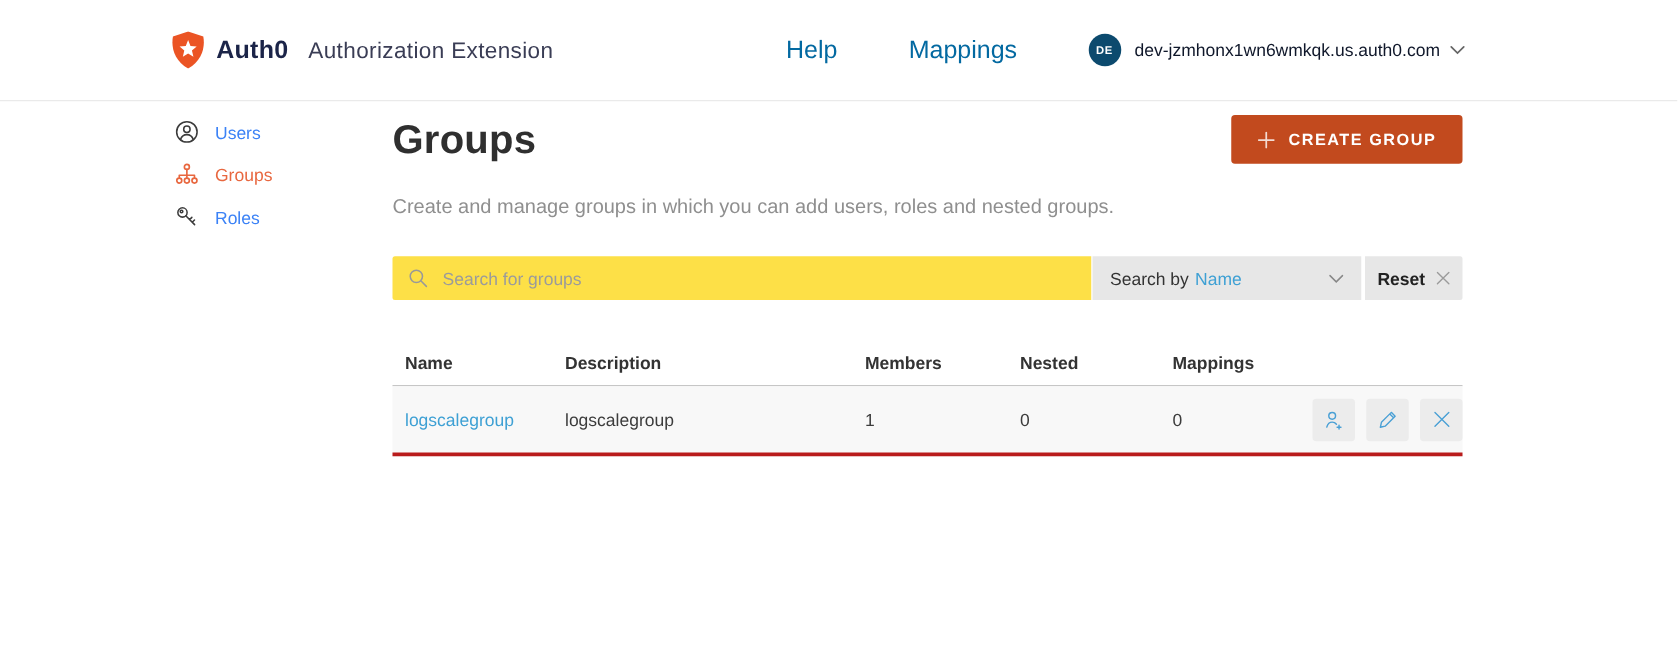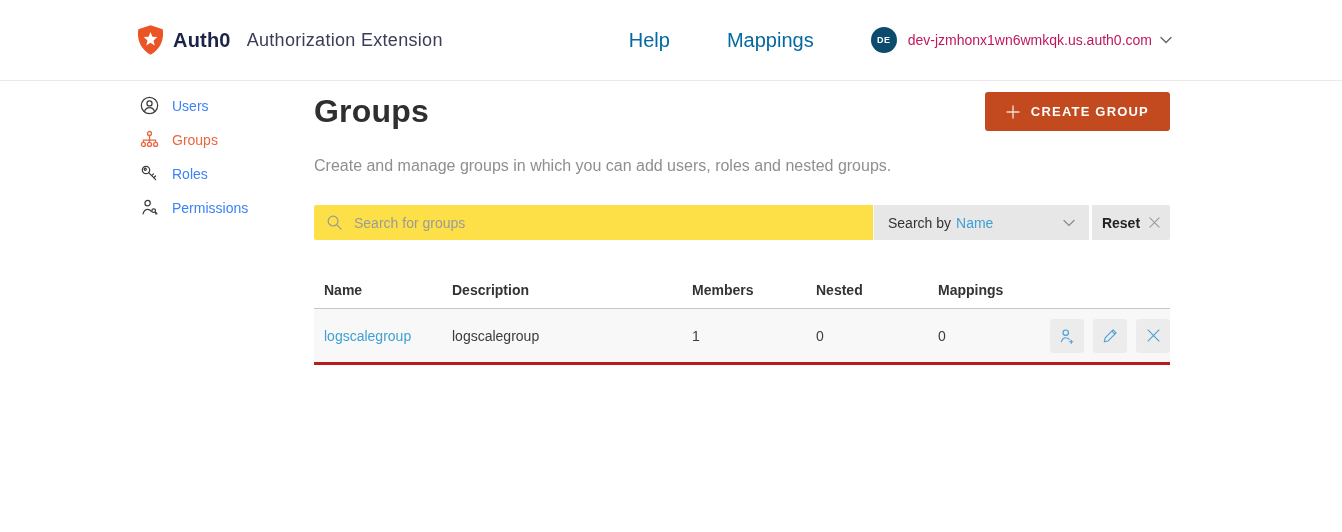--- a/index.html
+++ b/index.html
@@ -18,21 +18,21 @@
   .brand-name { font-size:20px; font-weight:bold; color:#1b2448; margin-left:9px; letter-spacing:.2px; }
   .app-title { font-size:18px; color:#3a3d55; margin-left:16px; letter-spacing:.3px; }
   .header-nav { margin-left:auto; display:flex; align-items:center; }
   .nav-link { color:#0369a1; font-size:20px; margin-right:57px; cursor:pointer;text-align:center; }
   .account { display:flex; align-items:center; cursor:pointer; }
   .avatar {
     width:26px; height:26px; border-radius:50%; background:#0c4a6e;
     color:#fff; font-size:9px; font-weight:bold; letter-spacing:.5px;
     display:flex; align-items:center; justify-content:center;
   }
-  .tenant { font-size:14px; color:#be185d; margin-left:11px; }
+  .tenant { font-size:14px; color:#0f172a; margin-left:11px; }
   .account .chev { margin-left:8px; display:flex; }
 
   
   .sidebar { position:absolute; left:140px; top:96px; width:165px; }
   .side-item {
     display:flex; align-items:center; gap:13px; height:19px;
     margin-bottom:15px; font-size:14px; color:#3b82f6; cursor:pointer;
   }
   .side-item .icn { display:flex; width:19px; justify-content:center; }
   .side-item.active { color:#e8673f; }
@@ -144,31 +144,20 @@
   </div>
   <div class="side-item">
     <span class="icn">
       <svg width="19" height="19" viewBox="0 0 20 20" fill="none" stroke="#3c3c3c" stroke-width="1.3" stroke-linecap="round" stroke-linejoin="round">
         <circle cx="6.3" cy="6.3" r="3.9"></circle>
           <circle cx="5.5" cy="5.5" r="1.1"></circle>
         <path d="M9.1 9.1l7.4 7.4M12.3 12.3l1.9-1.9M14.5 14.5l1.9-1.9"></path>
       </svg>
     </span>
     <span>Roles</span>
-  </div>
-  <div class="side-item">
-    <span class="icn">
-      <svg width="19" height="19" viewBox="0 0 20 20" fill="none" stroke="#3c3c3c" stroke-width="1.3" stroke-linecap="round" stroke-linejoin="round">
-        <circle cx="8" cy="5.4" r="2.8"></circle>
-        <path d="M3.2 16.8c.9-3.3 2.6-4.9 4.8-4.9 1.7 0 3 .8 4 2.3"></path>
-        <circle cx="14.4" cy="13.3" r="1.9"></circle>
-        <path d="M15.8 14.7l2 2M16.5 16.6l.9-.9"></path>
-      </svg>
-    </span>
-    <span>Permissions</span>
   </div>
 </div>
 
 <div class="main">
 
   <div class="title-row">
     <h1 class="page-title">Groups</h1>
     <button class="create-btn">
       <span style="display:flex;">
         <svg width="14" height="14" viewBox="0 0 14 14" fill="none" stroke="rgba(255,255,255,.8)" stroke-width="1.4" stroke-linecap="round">

